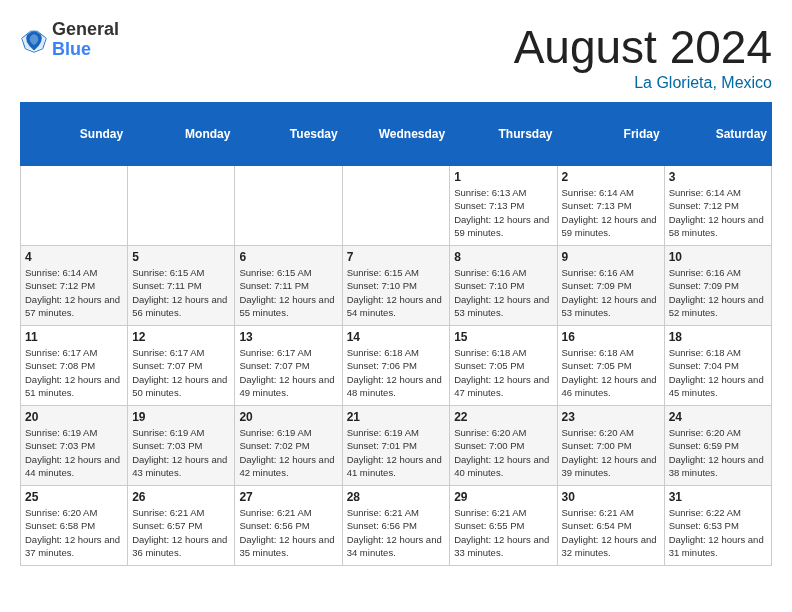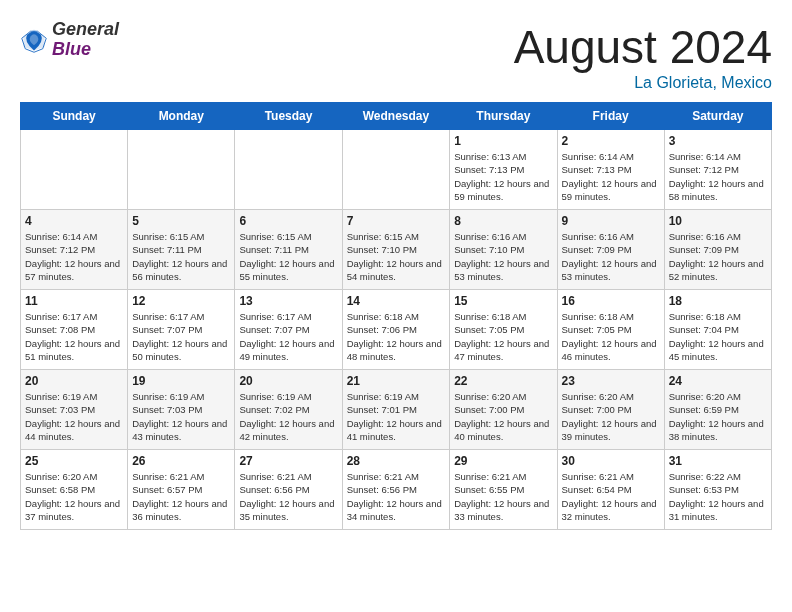--- a/index.html
+++ b/index.html
@@ -18,24 +18,23 @@
     }
     .logo {
       display: flex;
       align-items: center;
       gap: 4px;
     }
     .logo-text {
       font-size: 18px;
       font-weight: bold;
       line-height: 1.1;
-      font-style: italic;
     }
     .logo-general { color: #333; }
-    .logo-blue { color: #701a75; }
+    .logo-blue { color: #3b82f6; }
     .logo-icon {
       width: 28px;
       height: 28px;
     }
     .title-block {
       text-align: right;
     }
     .month-year {
       font-size: 46px;
       font-weight: normal;
@@ -46,22 +45,22 @@
       color: #0369a1;
     }
     table {
       width: 100%;
       border-collapse: collapse;
       font-size: 10.5px;
     }
     thead tr th {
       background-color: #1565c0;
       color: white;
-      padding: 6px 4px;
-      text-align: center;
+      padding: 24px 4px;
+      text-align: right;
       font-size: 12px;
       font-weight: bold;
       border: 1px solid #1565c0;
     }
     tbody tr td {
       border: 1px solid #ccc;
       vertical-align: top;
       padding: 4px 4px;
       height: 80px;
       width: 108px;

